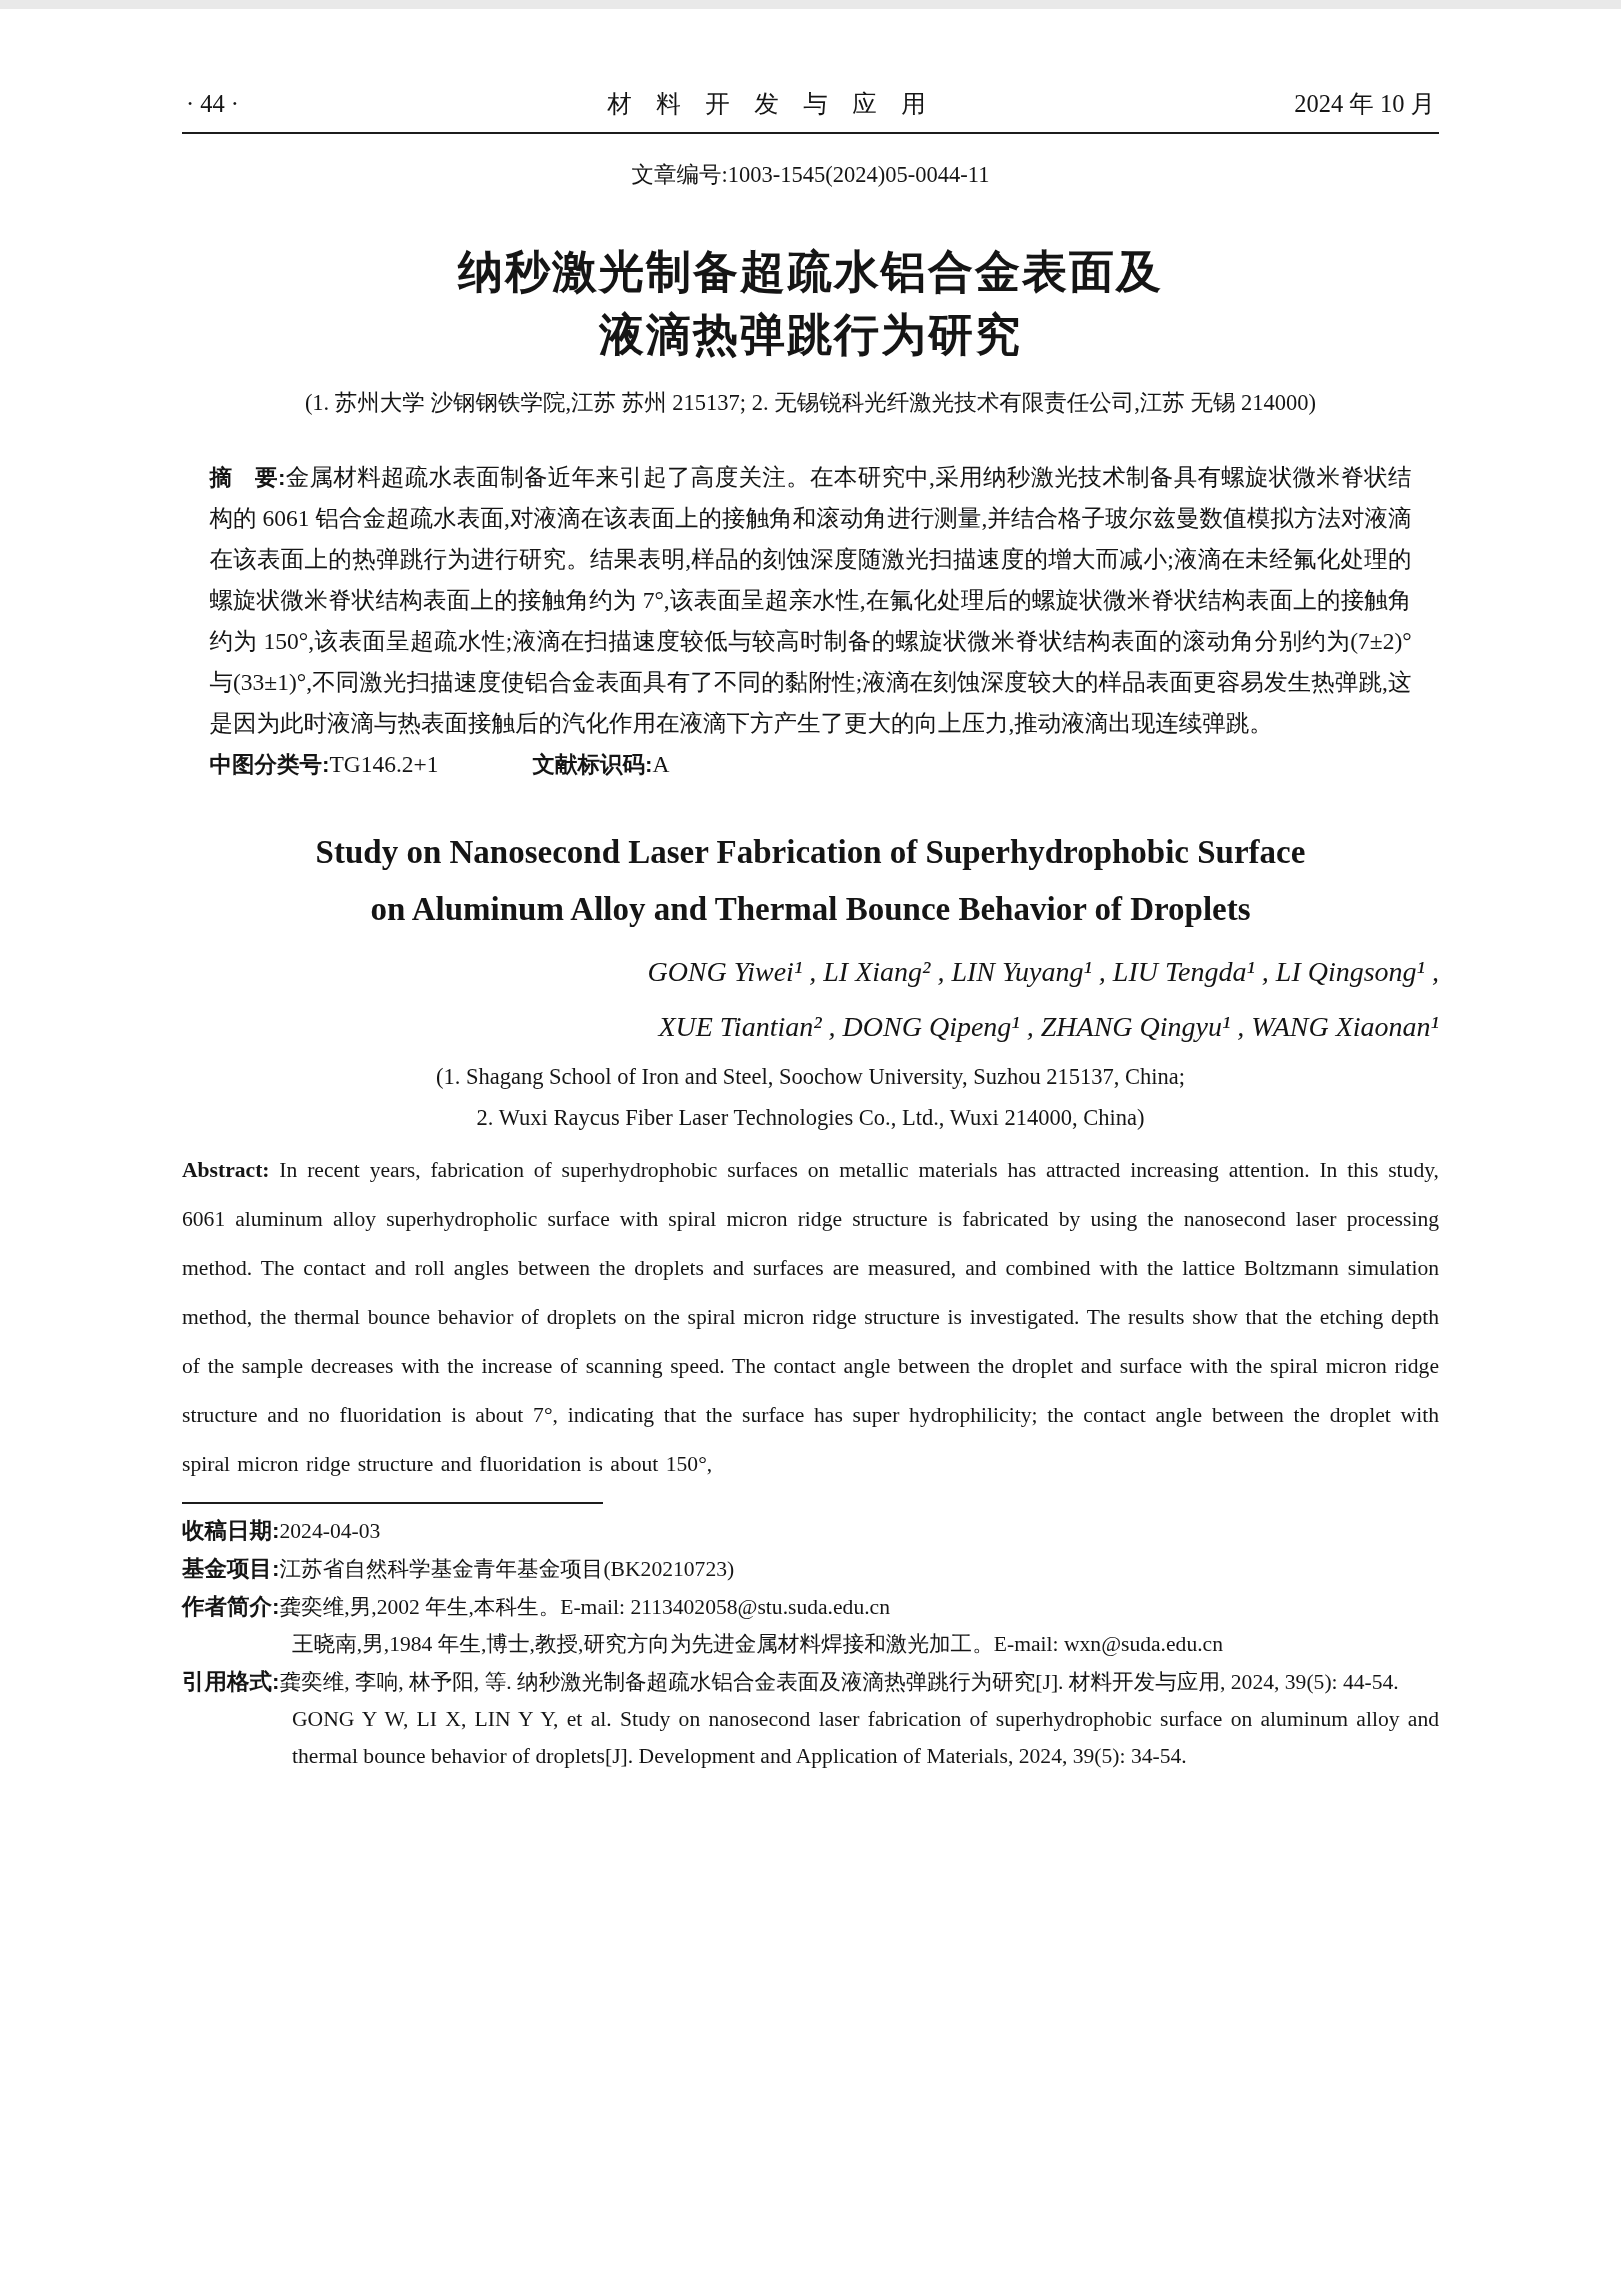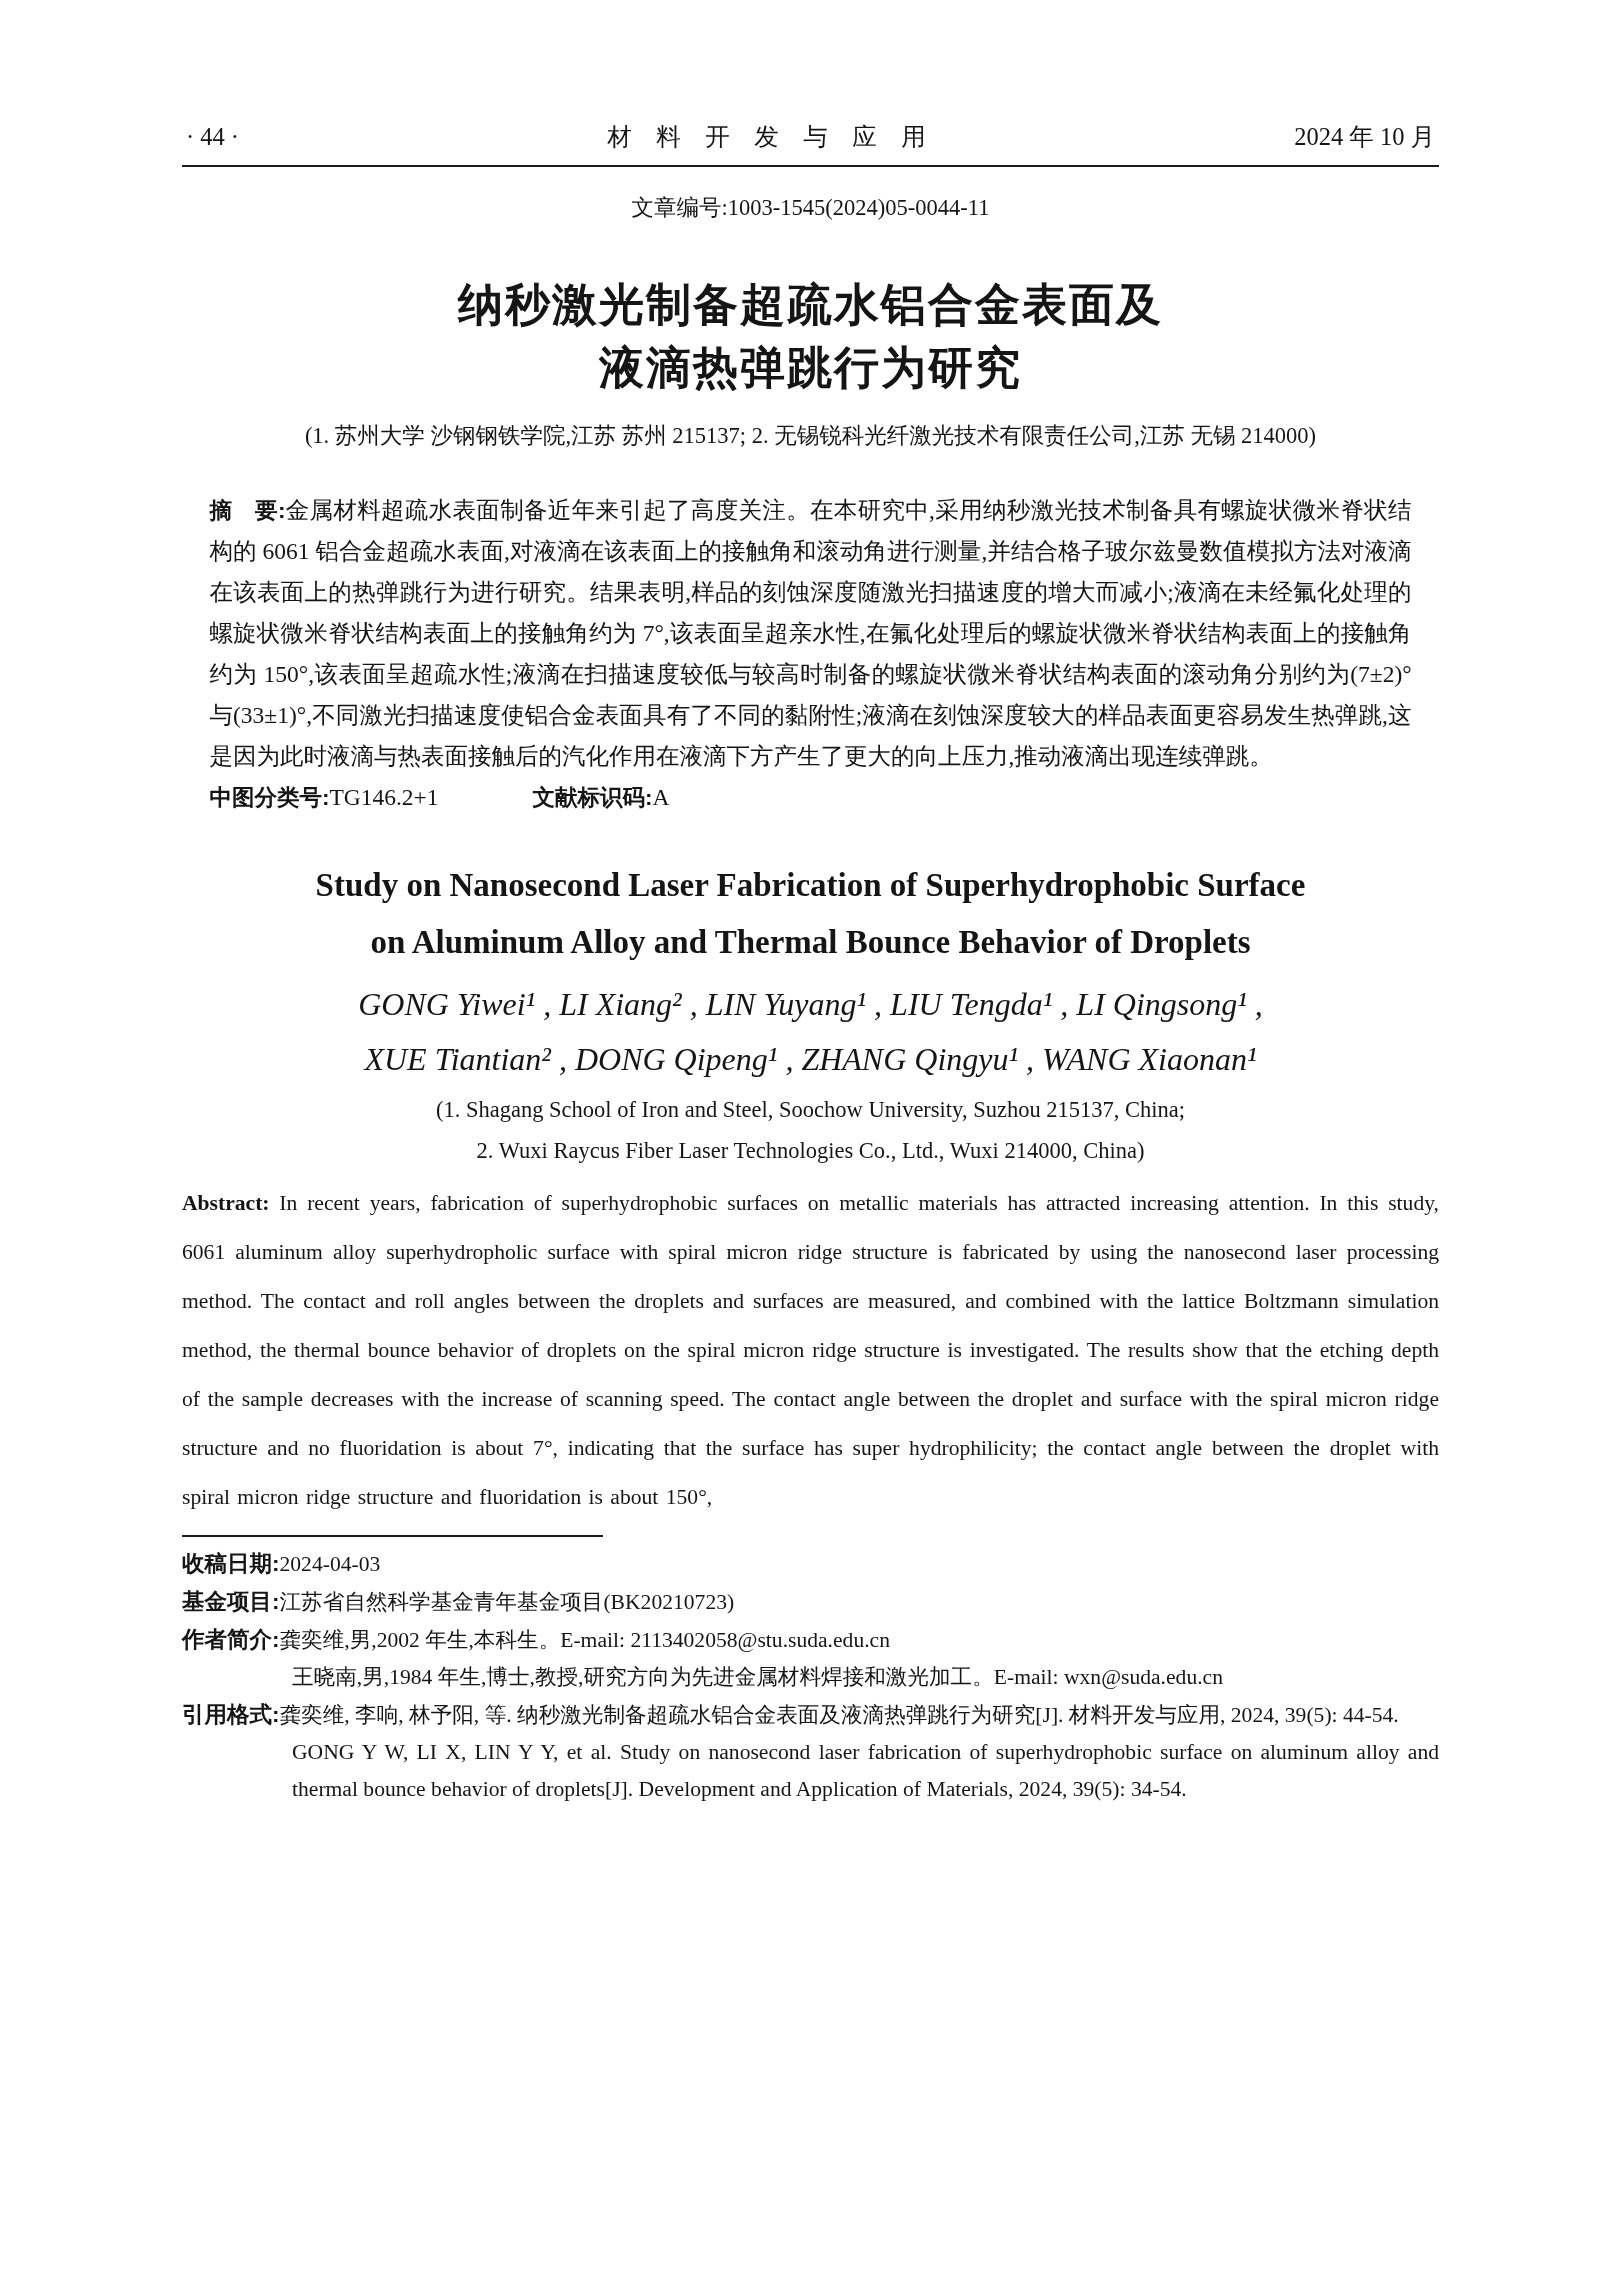--- a/index.html
+++ b/index.html
@@ -7,22 +7,22 @@
   body { font-family: "Liberation Serif", "DejaVu Serif", serif; color: #151515; }
   .page {
     width: 1621px;
     min-height: 2293px;
     background: #ffffff;
     margin: 0 auto;
     position: relative;
   }
   .content {
     width: 1257px;
-    margin: 0 auto;
-    padding-top: 120px;
+    margin: 9px auto;
+    padding-top: 78px;
   }
 
   
   .hdr {
     display: flex;
     justify-content: space-between;
     align-items: baseline;
     font-size: 24.5px;
     padding: 0 3.9px 11.8px 3.9px;
     border-bottom: 2px solid #1c1c1c;
@@ -82,23 +82,23 @@
   .title-en {
     margin-top: 39px;
     text-align: center;
     font-size: 33px;
     font-weight: 700;
     line-height: 57px;
   }
   .title-en span { display: block; }
   .authors-en {
     margin-top: 5.9px;
-    text-align: center;
+    text-align: right;
     font-style: italic;
-    font-size: 32px;
+    font-size: 28px;
     line-height: 55px;
   }
   .authors-en span { display: block; }
   .affil-en {
     margin-top: 2px;
     text-align: center;
     font-size: 22.5px;
     line-height: 41px;
   }
   .affil-en span { display: block; }

